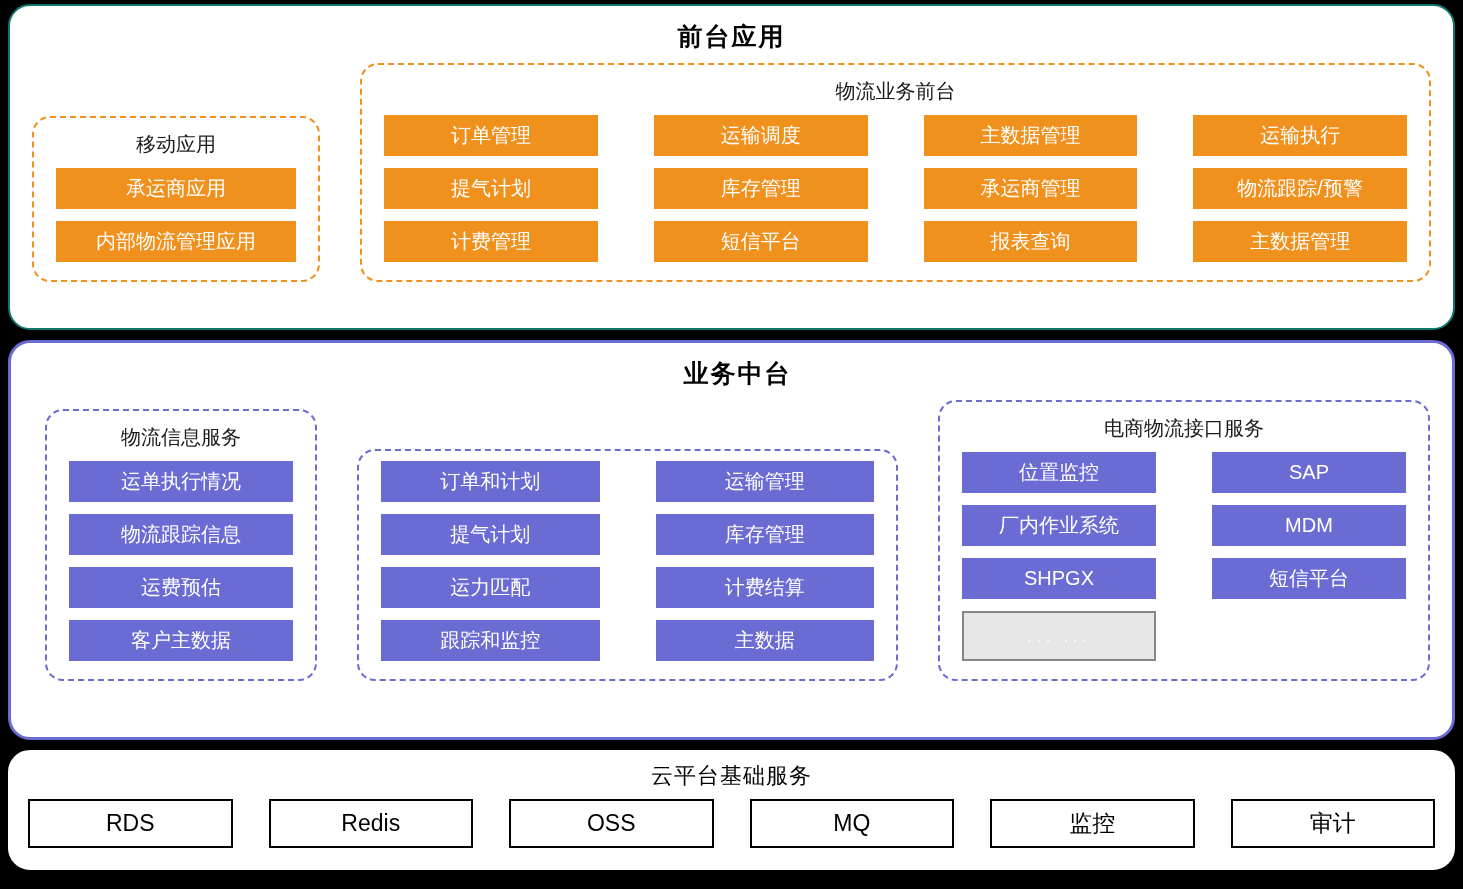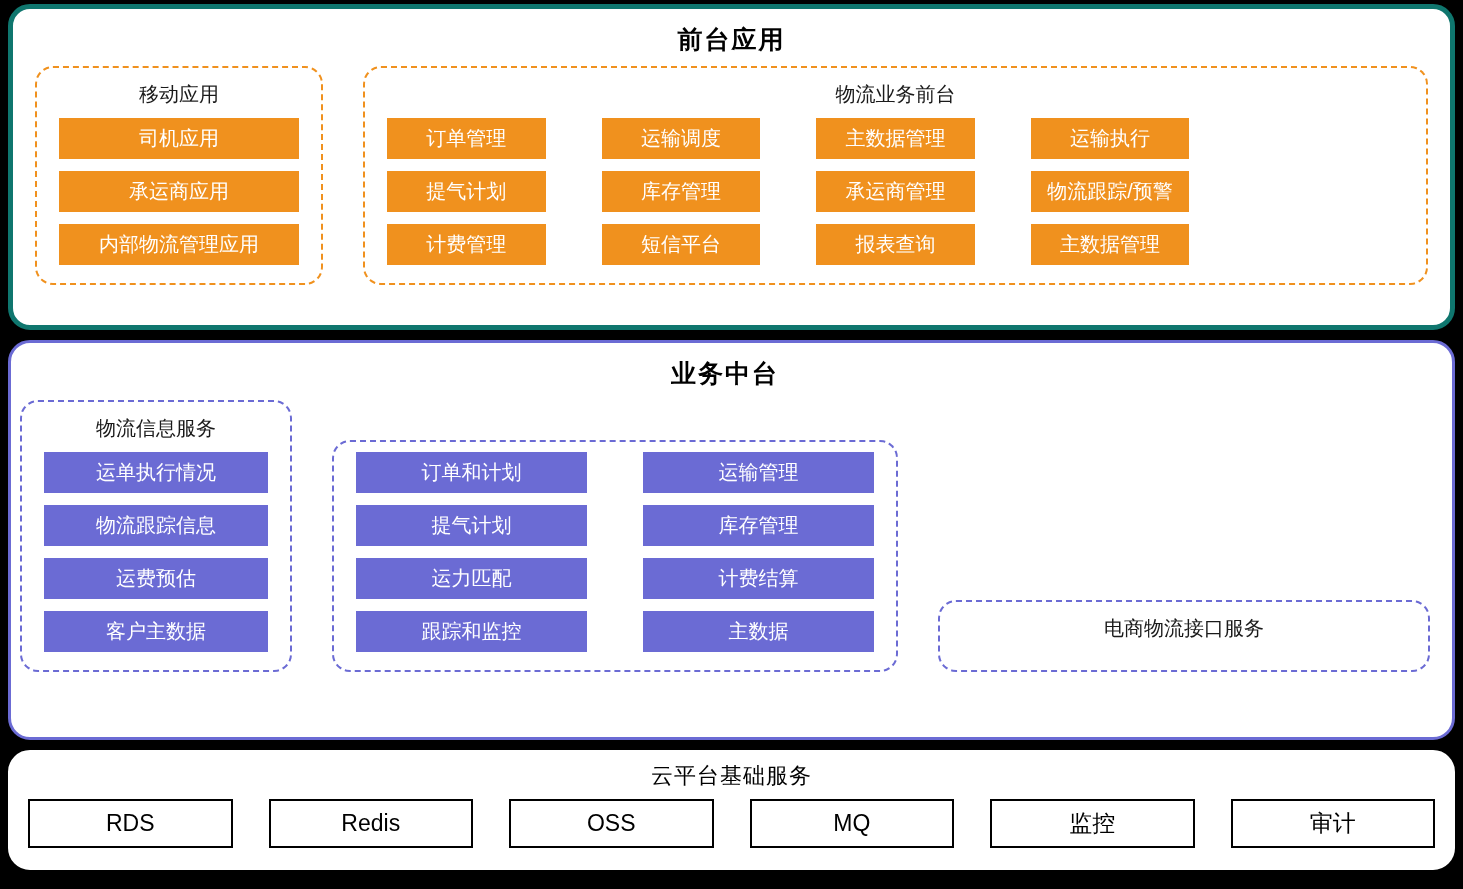--- a/index.html
+++ b/index.html
@@ -27,28 +27,28 @@
   }
 
   
   .panel {
     background: #ffffff;
     border-radius: 22px;
     box-sizing: border-box;
     position: relative;
   }
   .panel-front {
-    border: 5px solid #0f766e;
+    border: 2px solid #0f766e;
     height: 326px;
     padding: 10px 22px 14px 22px;
   }
   .panel-middle {
     border: 3px solid #6B6BD4;
     height: 400px;
-    padding: 10px 22px 14px 9px;
+    padding: 10px 22px 14px 34px;
   }
   .panel-cloud {
     border: 2px solid #ffffff;
     height: 120px;
     padding: 8px 18px 12px 18px;
   }
 
   .panel-title {
     text-align: center;
     color: #000000;
@@ -95,21 +95,21 @@
 
   
   .chips {
     display: grid;
     gap: 12px 56px;
     flex: 1;
     align-content: start;
   }
   .chips.cols-1 { grid-template-columns: repeat(1, 1fr); }
   .chips.cols-2 { grid-template-columns: repeat(2, 1fr); }
-  .chips.cols-4 { grid-template-columns: repeat(5, 1fr); }
+  .chips.cols-4 { grid-template-columns: repeat(4, 1fr); }
   .chips.flow-col { grid-auto-flow: column; grid-template-rows: repeat(3, auto); }
   .chips.flow-col-4 { grid-auto-flow: column; grid-template-rows: repeat(4, auto); }
 
   .chip {
     color: #ffffff;
     font-size: 20px;
     text-align: center;
     padding: 8px 10px;
     white-space: nowrap;
     line-height: 1.25;
@@ -159,21 +159,20 @@
 <div class="page">
 
   <section class="panel panel-front">
     <div class="panel-title">前台应用</div>
 
     <div class="groups-row">
 
       <div class="group orange g-mobile">
         <div class="group-title">移动应用</div>
         <div class="chips cols-1">
-          <div class="chip orange">司机应用</div>
           <div class="chip orange">承运商应用</div>
           <div class="chip orange">内部物流管理应用</div>
         </div>
       </div>
 
       <div class="group orange g-frontbiz">
         <div class="group-title">物流业务前台</div>
         <div class="chips cols-4 flow-col">
           <div class="chip orange">订单管理</div>
           <div class="chip orange">提气计划</div>
@@ -216,20 +215,29 @@
           <div class="chip purple">跟踪和监控</div>
           <div class="chip purple">运输管理</div>
           <div class="chip purple">库存管理</div>
           <div class="chip purple">计费结算</div>
           <div class="chip purple">主数据</div>
         </div>
       </div>
 
       <div class="group purple g-ecom">
         <div class="group-title">电商物流接口服务</div>
+        <div class="chips cols-2">
+          <div class="chip purple">位置监控</div>
+          <div class="chip purple">SAP</div>
+          <div class="chip purple">厂内作业系统</div>
+          <div class="chip purple">MDM</div>
+          <div class="chip purple">SHPGX</div>
+          <div class="chip purple">短信平台</div>
+          <div class="chip ghost">··· ···</div>
+        </div>
       </div>
 
     </div>
   </section>
 
   <section class="panel panel-cloud">
     <div class="panel-title plain">云平台基础服务</div>
     <div class="cloud-row">
       <div class="cloud-box">RDS</div>
       <div class="cloud-box">Redis</div>

